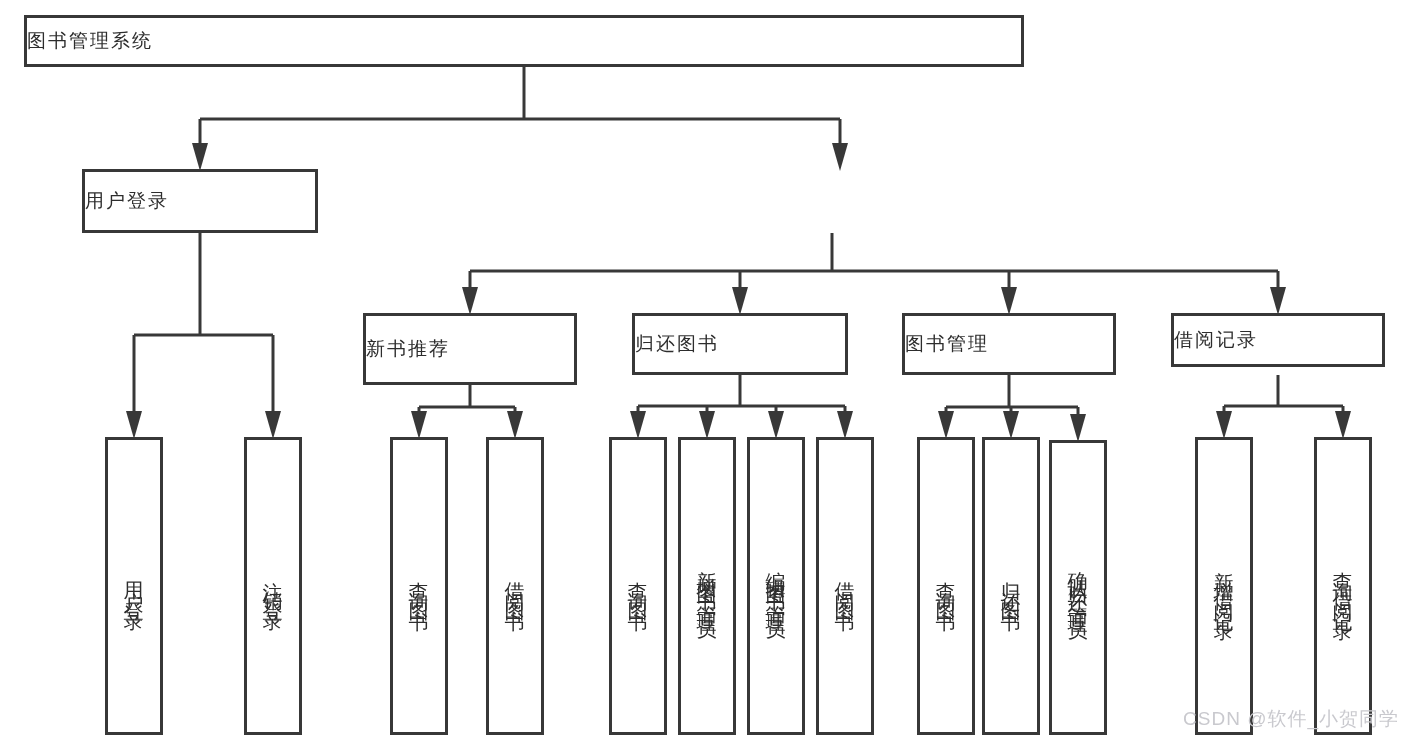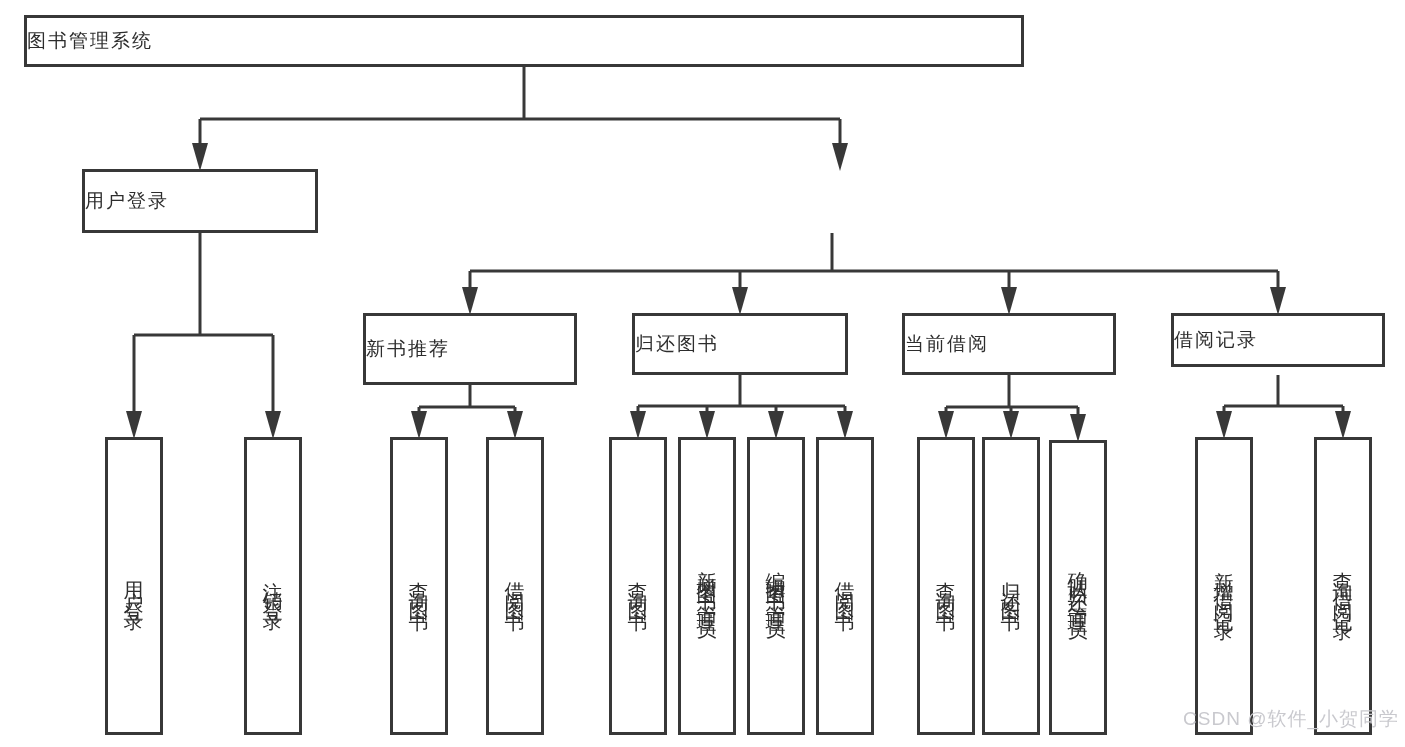--- a/index.html
+++ b/index.html
@@ -167,21 +167,21 @@
     <span>用户登录</span>
   </div>
 
   <div class="hbox" style="left:363px; top:313px; width:214px; height:72px;">
     <span>新书推荐</span>
   </div>
   <div class="hbox" style="left:632px; top:313px; width:216px; height:62px;">
     <span>归还图书</span>
   </div>
   <div class="hbox" style="left:902px; top:313px; width:214px; height:62px;">
-    <span>当前借阅</span>
+    <span>图书管理</span>
   </div>
   <div class="hbox" style="left:1171px; top:313px; width:214px; height:54px;">
     <span>借阅记录</span>
   </div>
 
   <div class="vbox" style="left:105px;">
     <span>用户登录</span>
   </div>
   <div class="vbox" style="left:244px;">
     <span>注销登录</span>

